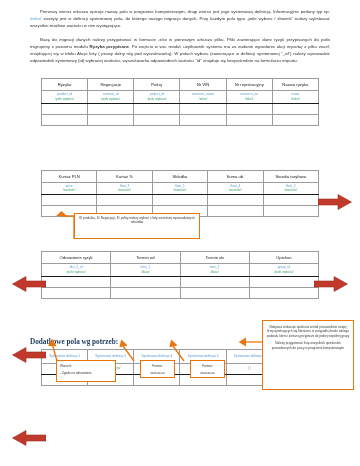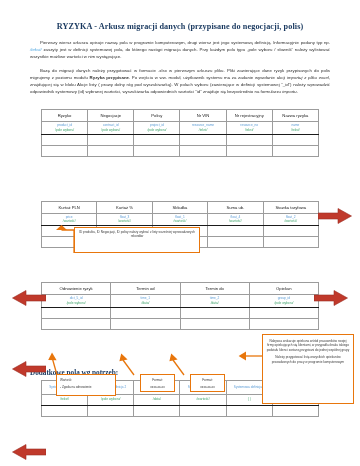--- a/index.html
+++ b/index.html
@@ -105,21 +105,20 @@
 
   
   .rarrow{position:absolute;}
   .rarrow svg{display:block;}
 </style>
 </head>
 <body>
 
 <div class="page">
 
-  <h1 class="doc-title">RYZYKA - Arkusz migracji danych (przypisane do negocjacji, polis)</h1>
 
   <p class="para p1"><span>Pierwszy wiersz arkusza opisuje nazwę pola w programie komputerowym, drugi wiersz jest jego systemową definicją. Informacyjnie podany typ np. </span><span class="hl">/tekst/</span><span> zaszyty jest w definicji systemowej pola, do którego nastąpi migracja danych. Przy każdym polu typu „pole wyboru / słownik” należy wylistować wszystkie możliwe wartości w nim występujące.</span></p>
 
   <p class="para p2"><span>Bazę do migracji danych należy przygotować w formacie .xlsx w pierwszym arkuszu pliku. Pliki zawierające dane ryzyk przypisanych do polis migrujemy z poziomu modułu </span><b>Ryzyka przypisane</b><span>. Po wejściu w ww. moduł, użytkownik systemu ma za zadanie wywołanie akcji </span><i>importuj z pliku excel</i><span>, znajdującej się w bloku Akcje listy ( prawy dolny róg pod wyszukiwarką). W polach wyboru (zawierające w definicji systemowej "_id") należy wprowadzić odpowiednik systemowy (id) wybranej wartości, wyszukiwarka odpowiednich wartości "id" znajduje się bezpośrednio na formularzu </span><i>importu</i><span>.</span></p>
 
   <table class="tbl t1">
     <tbody>
         <tr class="hdr">
       <td>Ryzyko</td>
       <td>Negocjacje</td>

